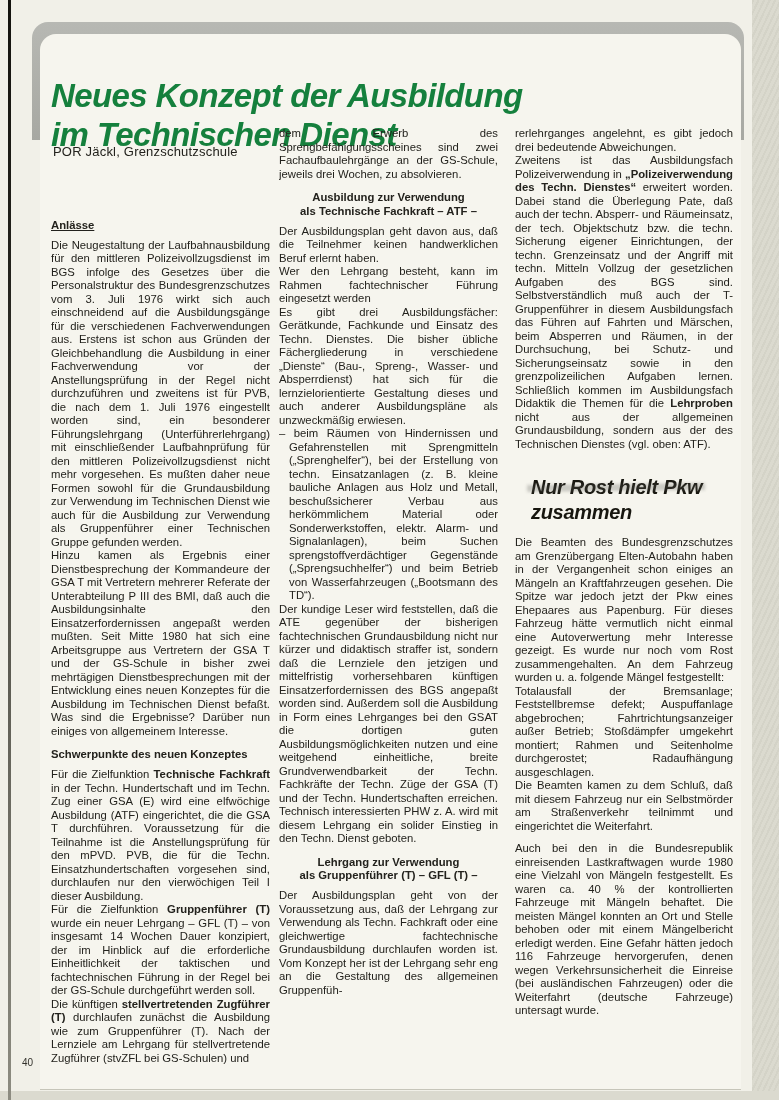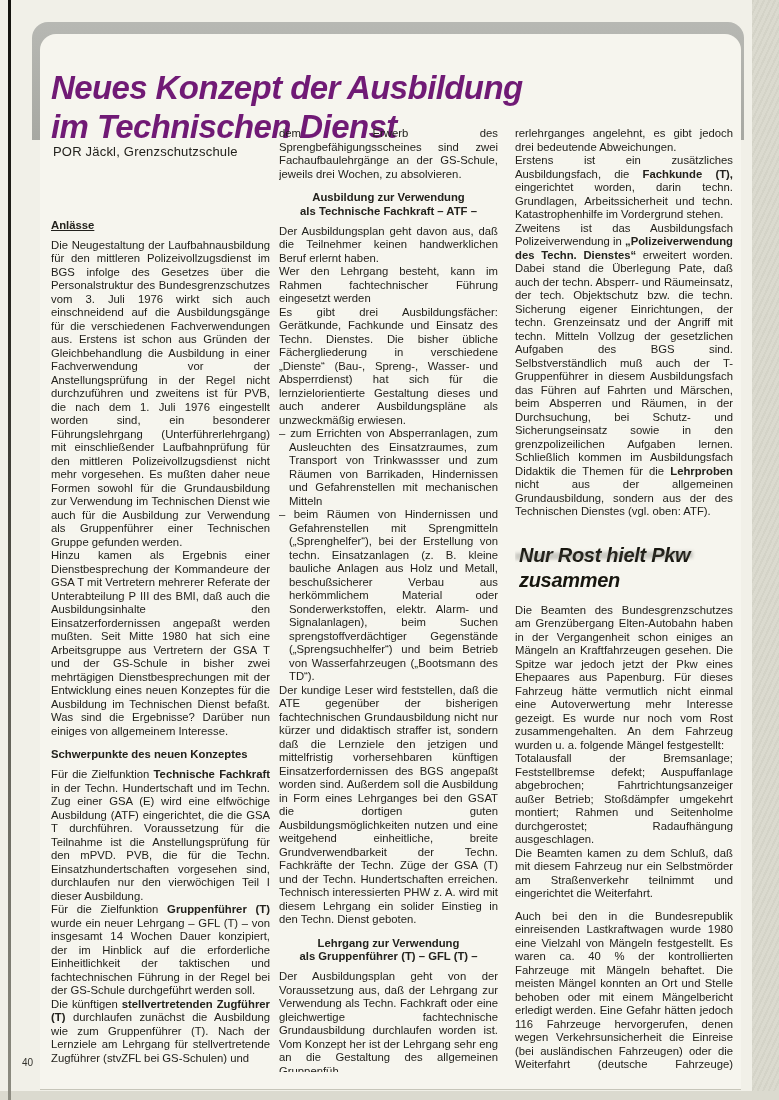--- a/index.html
+++ b/index.html
@@ -35,23 +35,23 @@
     background:linear-gradient(#b7b8b3,#a7a8a2);
   }
   
   .page{
     position:absolute;left:40px;top:34px;width:701px;height:1055px;
     border-radius:16px 16px 0 0;
     background:#f6f5ee;
     box-shadow:0 1px 0 #c6c5b9;
   }
   .title{
-    position:absolute;left:51px;top:46px;
+    position:absolute;left:51px;top:54px;
     font-size:33px;line-height:39px;font-weight:bold;font-style:italic;
-    letter-spacing:-0.6px;color:#701a75;
+    letter-spacing:-0.6px;color:#15803d;
   }
   .title span{display:block;}
   .byline{
     position:absolute;left:53px;top:144px;
     font-size:13px;color:#23221d;letter-spacing:.2px;
   }
   .col{
     position:absolute;overflow:hidden;
     font-size:11.3px;line-height:13.5px;color:#23221d;
     text-align:justify;
@@ -63,21 +63,21 @@
   .col p.gap{margin-top:9px;}
   .subhead{
     font-weight:bold;margin:10px 0 6px 0;text-align:left;line-height:13.8px;
   }
   .subhead.first{margin-top:0;text-decoration:underline;}
   .subhead span{display:block;text-align:center;}
   .hang{padding-left:10px;text-indent:-10px;}
   .b{font-weight:bold;}
   .article2-title{
     position:relative;
-    margin:24px 0 11px 4px;text-align:left;
+    margin:24px 0 11px 16px;text-align:left;
     font-size:20px;line-height:25px;font-weight:bold;font-style:italic;
     letter-spacing:-0.3px;color:#17160f;
   }
   .article2-title span{display:block;}
   .smudge{
     position:absolute;left:-4px;top:9px;width:178px;height:7px;
     background:rgba(90,90,82,.28);filter:blur(1.5px);
     transform:rotate(-.6deg);
   }
   .pagenum{
@@ -114,33 +114,31 @@
 
   <div class="col col2">
     <p>dem Erwerb des Sprengbefähigungsscheines sind zwei Fachaufbaulehrgänge an der GS-Schule, jeweils drei Wochen, zu absolvieren.</p>
     <h4 class="subhead">
       <span>Ausbildung zur Verwendung</span>
       <span>als Technische Fachkraft – ATF –</span>
     </h4>
     <p>Der Ausbildungsplan geht davon aus, daß die Teilnehmer keinen handwerklichen Beruf erlernt haben.</p>
     <p>Wer den Lehrgang besteht, kann im Rahmen fachtechnischer Führung eingesetzt werden</p>
     <p>Es gibt drei Ausbildungsfächer: Gerätkunde, Fachkunde und Einsatz des Techn. Dienstes. Die bisher übliche Fächergliederung in verschiedene „Dienste“ (Bau-, Spreng-, Wasser- und Absperrdienst) hat sich für die lernzielorientierte Gestaltung dieses und auch anderer Ausbildungspläne als unzweckmäßig erwiesen.</p>
-    <p class="hang">– zum Errichten von Absperranlagen, zum Ausleuchten des Einsatzraumes, zum Transport von Trinkwassser und zum Räumen von Barrikaden, Hindernissen und Gefahrenstellen mit mechanischen Mitteln</p>
     <p class="hang">– beim Räumen von Hindernissen und Gefahrenstellen mit Sprengmitteln („Sprenghelfer“), bei der Erstellung von techn. Einsatzanlagen (z. B. kleine bauliche Anlagen aus Holz und Metall, beschußsicherer Verbau aus herkömmlichem Material oder Sonderwerkstoffen, elektr. Alarm- und Signalanlagen), beim Suchen sprengstoffverdächtiger Gegenstände („Sprengsuchhelfer“) und beim Betrieb von Wasserfahrzeugen („Bootsmann des TD“).</p>
     <p>Der kundige Leser wird feststellen, daß die ATE gegenüber der bisherigen fachtechnischen Grundausbildung nicht nur kürzer und didaktisch straffer ist, sondern daß die Lernziele den jetzigen und mittelfristig vorhersehbaren künftigen Einsatzerfordernissen des BGS angepaßt worden sind. Außerdem soll die Ausbildung in Form eines Lehrganges bei den GSAT die dortigen guten Ausbildungsmöglichkeiten nutzen und eine weitgehend einheitliche, breite Grundverwendbarkeit der Techn. Fachkräfte der Techn. Züge der GSA (T) und der Techn. Hundertschaften erreichen. Technisch interessierten PHW z. A. wird mit diesem Lehrgang ein solider Einstieg in den Techn. Dienst geboten.</p>
     <h4 class="subhead">
       <span>Lehrgang zur Verwendung</span>
       <span>als Gruppenführer (T) – GFL (T) –</span>
     </h4>
     <p>Der Ausbildungsplan geht von der Voraussetzung aus, daß der Lehrgang zur Verwendung als Techn. Fachkraft oder eine gleichwertige fachtechnische Grundausbildung durchlaufen worden ist. Vom Konzept her ist der Lehrgang sehr eng an die Gestaltung des allgemeinen Gruppenfüh-</p>
   </div>
 
   <div class="col col3">
     <p>rerlehrganges angelehnt, es gibt jedoch drei bedeutende Abweichungen.</p>
-    <p><span>Erstens ist ein zusätzliches Ausbildungsfach, die </span><span class="b">Fachkunde (T),</span><span> eingerichtet worden, darin techn. Grundlagen, Arbeitssicherheit und techn. Katastrophenhilfe im Vordergrund stehen.</span></p>
     <p><span>Zweitens ist das Ausbildungsfach Polizeiverwendung in </span><span class="b">„Polizeiverwendung des Techn. Dienstes“</span><span> erweitert worden. Dabei stand die Überlegung Pate, daß auch der techn. Absperr- und Räumeinsatz, der tech. Objektschutz bzw. die techn. Sicherung eigener Einrichtungen, der techn. Grenzeinsatz und der Angriff mit techn. Mitteln Vollzug der gesetzlichen Aufgaben des BGS sind. Selbstverständlich muß auch der T-Gruppenführer in diesem Ausbildungsfach das Führen auf Fahrten und Märschen, beim Absperren und Räumen, in der Durchsuchung, bei Schutz- und Sicherungseinsatz sowie in den grenzpolizeilichen Aufgaben lernen. Schließlich kommen im Ausbildungsfach Didaktik die Themen für die </span><span class="b">Lehrproben</span><span> nicht aus der allgemeinen Grundausbildung, sondern aus der des Technischen Dienstes (vgl. oben: ATF).</span></p>
     <h2 class="article2-title">
       <i class="smudge"></i>
       <span>Nur Rost hielt Pkw</span>
       <span>zusammen</span>
     </h2>
     <p>Die Beamten des Bundesgrenzschutzes am Grenzübergang Elten-Autobahn haben in der Vergangenheit schon einiges an Mängeln an Kraftfahrzeugen gesehen. Die Spitze war jedoch jetzt der Pkw eines Ehepaares aus Papenburg. Für dieses Fahrzeug hätte vermutlich nicht einmal eine Autoverwertung mehr Interesse gezeigt. Es wurde nur noch vom Rost zusammengehalten. An dem Fahrzeug wurden u. a. folgende Mängel festgestellt:</p>
     <p>Totalausfall der Bremsanlage; Feststellbremse defekt; Auspuffanlage abgebrochen; Fahrtrichtungsanzeiger außer Betrieb; Stoßdämpfer umgekehrt montiert; Rahmen und Seitenholme durchgerostet; Radaufhängung ausgeschlagen.</p>
     <p>Die Beamten kamen zu dem Schluß, daß mit diesem Fahrzeug nur ein Selbstmörder am Straßenverkehr teilnimmt und eingerichtet die Weiterfahrt.</p>
     <p class="gap">Auch bei den in die Bundesrepublik einreisenden Lastkraftwagen wurde 1980 eine Vielzahl von Mängeln festgestellt. Es waren ca. 40 % der kontrollierten Fahrzeuge mit Mängeln behaftet. Die meisten Mängel konnten an Ort und Stelle behoben oder mit einem Mängelbericht erledigt werden. Eine Gefahr hätten jedoch 116 Fahrzeuge hervorgerufen, denen wegen Verkehrsunsicherheit die Einreise (bei ausländischen Fahrzeugen) oder die Weiterfahrt (deutsche Fahrzeuge) untersagt wurde.</p>

